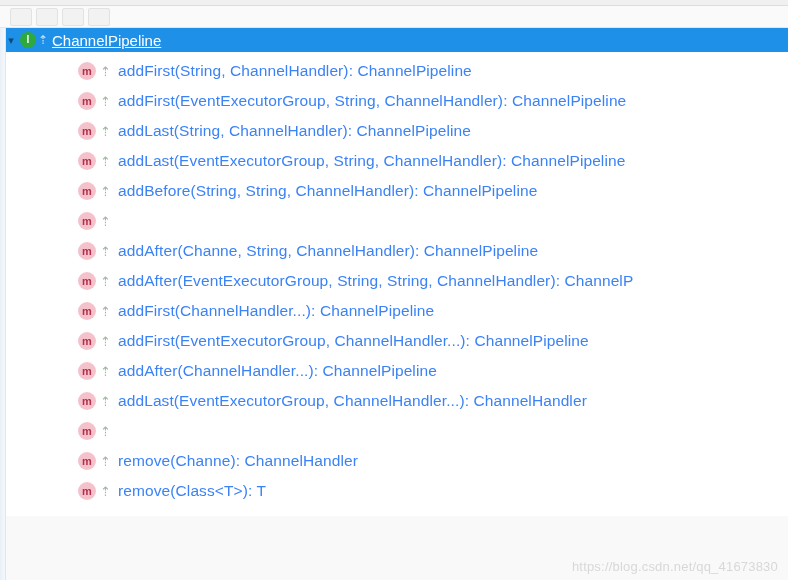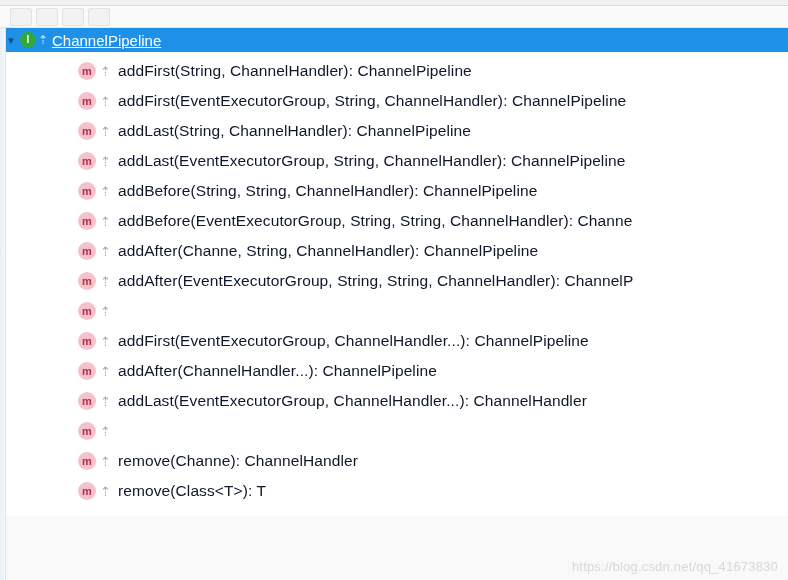--- a/index.html
+++ b/index.html
@@ -100,21 +100,21 @@
       flex-shrink: 0;
     }
     .abstract-icon {
       width: 12px;
       font-size: 13px;
       color: #9fb79f;
       margin-right: 6px;
       flex-shrink: 0;
     }
     .method-label {
-      color: #0f172a;
+      color: #3b82f6;
       font-size: 15.5px;
       letter-spacing: 0.1px;
     }
     .left-gutter {
       position: absolute;
       left: 0; top: 28px; bottom: 0;
       width: 6px;
       background: linear-gradient(to right, #e9f0f7 0%, #f5f8fc 100%);
       border-right: 1px solid #e0e6ec;
     }
@@ -171,35 +171,35 @@
       <span class="method-label">addLast(EventExecutorGroup, String, ChannelHandler): ChannelPipeline</span>
     </div>
     <div class="row">
       <span class="method-icon">m</span>
       <span class="abstract-icon">⇡</span>
       <span class="method-label">addBefore(String, String, ChannelHandler): ChannelPipeline</span>
     </div>
     <div class="row">
       <span class="method-icon">m</span>
       <span class="abstract-icon">⇡</span>
-      <span class="method-label">addBefore(EventExecutorGroup, String, String, ChannelHandler): Channe</span>
     </div>
     <div class="row">
       <span class="method-icon">m</span>
       <span class="abstract-icon">⇡</span>
       <span class="method-label">addAfter(Channe, String, ChannelHandler): ChannelPipeline</span>
     </div>
     <div class="row">
       <span class="method-icon">m</span>
       <span class="abstract-icon">⇡</span>
       <span class="method-label">addAfter(EventExecutorGroup, String, String, ChannelHandler): ChannelP</span>
     </div>
     <div class="row">
       <span class="method-icon">m</span>
       <span class="abstract-icon">⇡</span>
+      <span class="method-label">addFirst(ChannelHandler...): ChannelPipeline</span>
     </div>
     <div class="row">
       <span class="method-icon">m</span>
       <span class="abstract-icon">⇡</span>
       <span class="method-label">addFirst(EventExecutorGroup, ChannelHandler...): ChannelPipeline</span>
     </div>
     <div class="row">
       <span class="method-icon">m</span>
       <span class="abstract-icon">⇡</span>
       <span class="method-label">addAfter(ChannelHandler...): ChannelPipeline</span>

